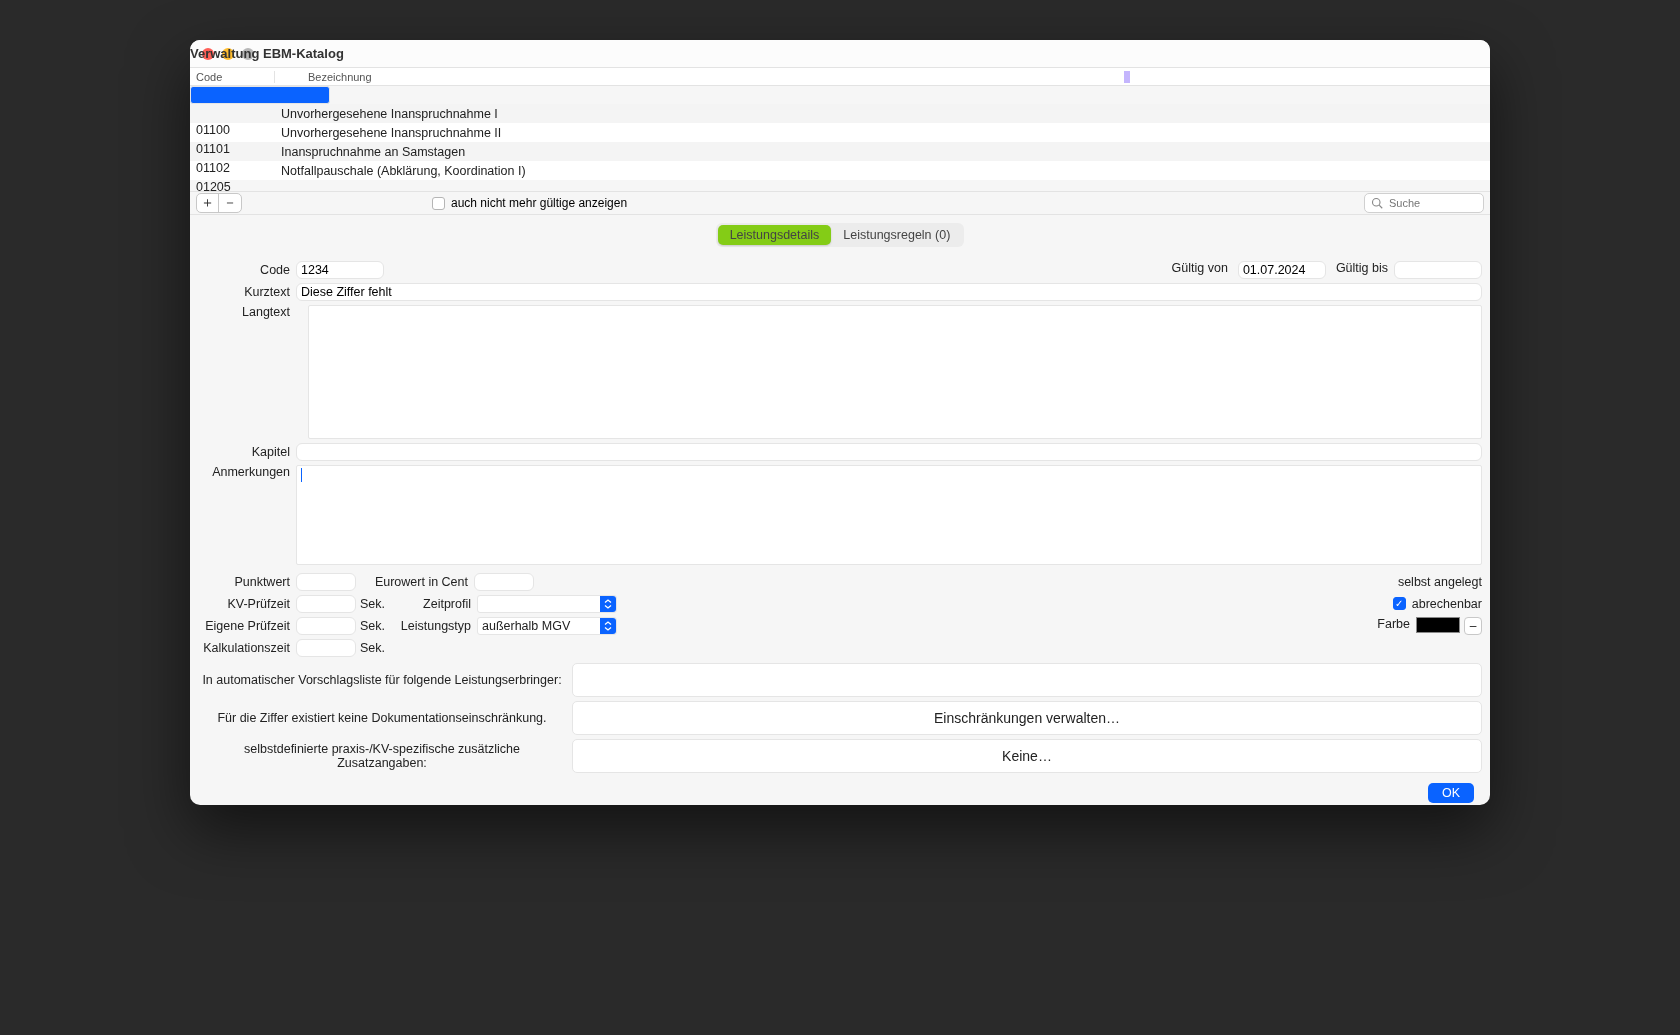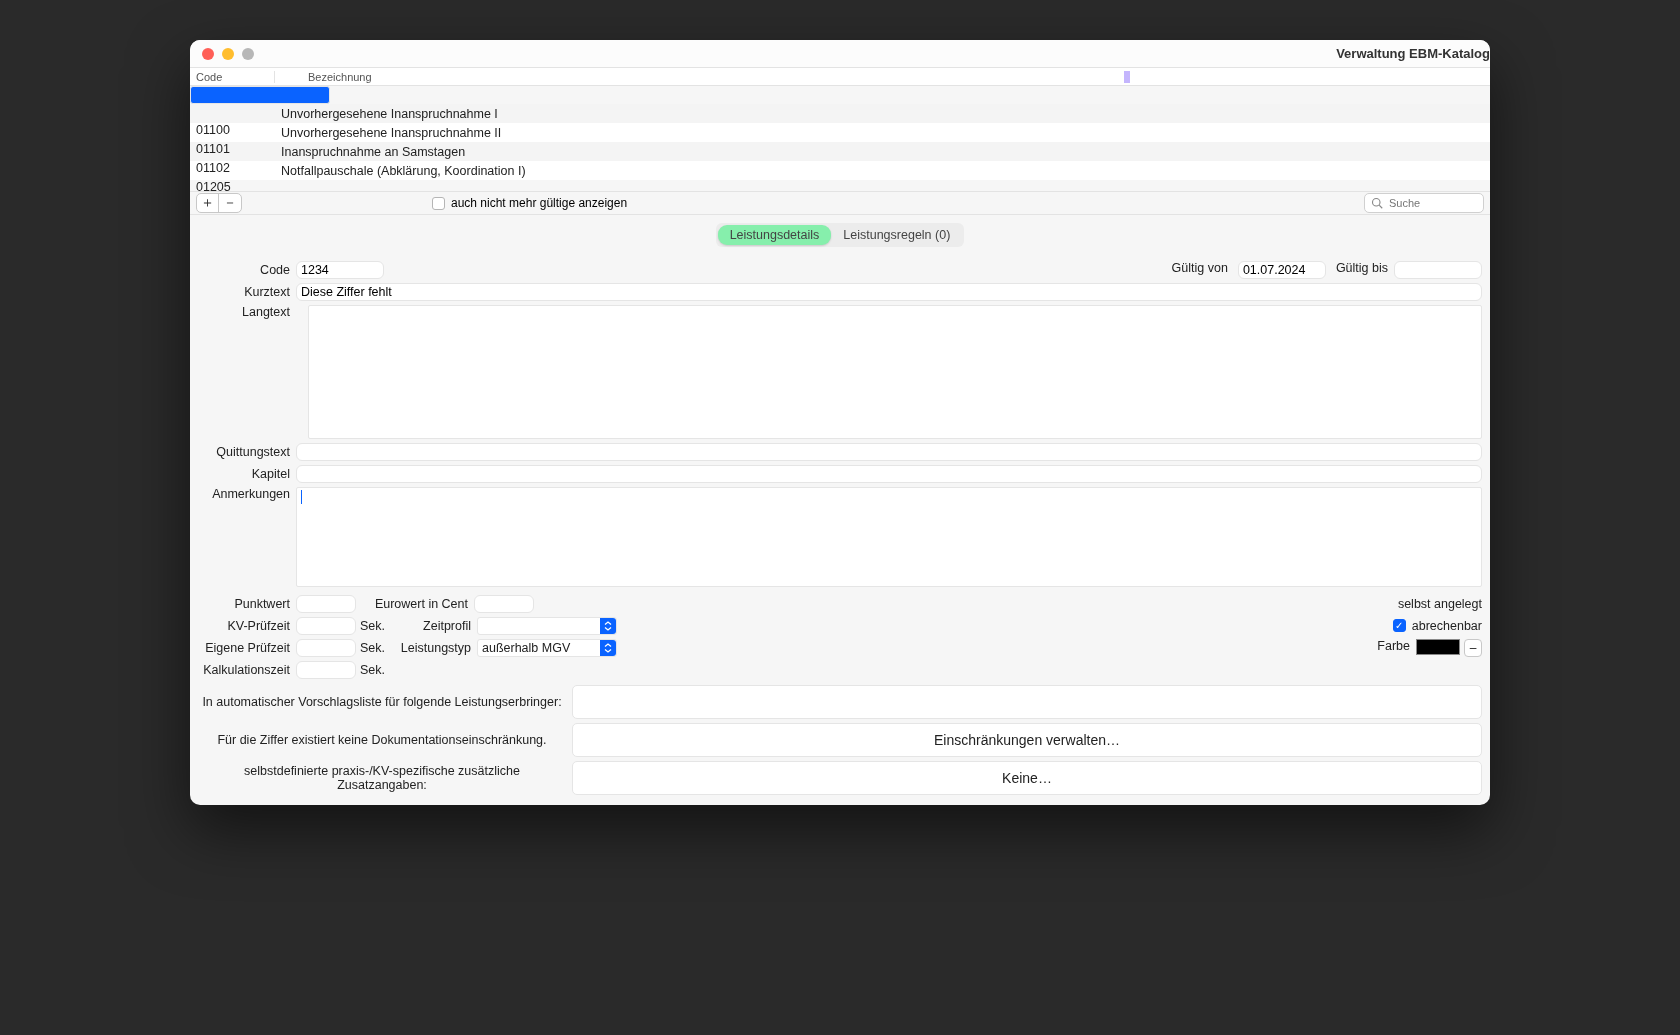--- a/index.html
+++ b/index.html
@@ -6,21 +6,21 @@
   body { margin:0; background:#2a2a2a; width:1680px; height:1035px; padding:40px; }
   .window {
     width:1300px; height:765px; background:#f6f6f6; border-radius:10px;
     box-shadow:0 25px 60px rgba(0,0,0,.55); overflow:hidden; display:flex; flex-direction:column;
     margin:0 auto;
   }
   .titlebar { height:28px; background:#fcfcfc; border-bottom:1px solid #e3e3e3; position:relative; display:flex; align-items:center; }
   .traffic { display:flex; gap:8px; padding-left:12px; }
   .dot { width:12px; height:12px; border-radius:50%; }
   .dot.red { background:#ff5f57; } .dot.yel { background:#ffbd2e; } .dot.gry { background:#b7b7b7; }
-  .wtitle { position:absolute; left:0; right:0; text-align:right; font-size:13px; font-weight:600; color:#333; }
+  .wtitle { position:absolute; left:0; right:0; text-align:left; font-size:13px; font-weight:600; color:#333; }
   .colhead { display:flex; height:18px; background:#fff; border-bottom:1px solid #e3e3e3; font-size:11px; color:#555; align-items:center; }
   .colhead .c1 { width:85px; padding-left:6px; border-right:1px solid #e3e3e3; }
   .colhead .c2 { flex:1; padding-left:6px; border-right:6px solid #c4b5fd;margin-left:27px; }
   .colhead .c3 { width:360px; }
   .list { height:105px; overflow:hidden; }
   .row { display:flex; height:19px; font-size:12.5px; color:#222; align-items:center; }
   .row .c1 { width:85px; padding-left:6px;margin-top:32px; }
   .row .c2 { flex:1; padding-left:6px; }
   .row:nth-child(odd){ background:#fff; } .row:nth-child(even){ background:#f4f4f4; }
   .row.sel { background:#0a63ff; color:#fff; }
@@ -28,21 +28,21 @@
   .pmgroup { display:flex; border:1px solid #c8c8c8; border-radius:5px; overflow:hidden; margin-left:6px; background:#fff; }
   .pmgroup div { width:22px; height:18px; display:flex; align-items:center; justify-content:center; font-size:14px; color:#333; }
   .pmgroup div:first-child { border-right:1px solid #c8c8c8; }
   .chk { width:13px; height:13px; border:1px solid #b5b5b5; border-radius:3px; margin-right:6px; display:inline-flex; align-items:center; justify-content:center; background:#fff; }
   .chk.on { background:#0a63ff; border-color:#0a63ff; color:#fff; font-size:10px; }
   .search { margin-left:auto; margin-right:6px; display:flex; align-items:center; background:#fff; border:1px solid #d0d0d0; border-radius:5px; height:20px; width:120px; padding:0 6px; gap:4px; }
   .search input { border:none; outline:none; width:100%; font-size:11px; color:#888; background:transparent; }
   .tabs { display:flex; justify-content:center; padding:8px; }
   .tabgroup { display:flex; background:#ececec; border-radius:6px; padding:2px; }
   .tab { padding:3px 12px; font-size:12.5px; border-radius:5px; color:#444; }
-  .tab.act { background:#86efac; box-shadow:0 1px 2px rgba(0,0,0,.15);border-radius:9px; }
+  .tab.act { background:#84cc16; box-shadow:0 1px 2px rgba(0,0,0,.15); }
   .form { flex:1; padding:4px 8px 0 8px; font-size:12.5px; color:#222; overflow:hidden; display:flex; flex-direction:column; }
   .frow { display:flex; align-items:center; margin:2px 0; }
   .frow.start { align-items:flex-start; }
   .lbl { width:98px; text-align:right; padding-right:6px; color:#222; font-size:12.5px; }
   .lbl2 { width:118px; text-align:right; padding-right:6px; }
   .inp { background:#fff; border:1px solid #e5e5e5; border-radius:6px; height:18px; padding:0 4px; font-size:12.5px; }
   .inp.sm { width:88px; }
   .inp.med { width:60px; }
   .inp.full { flex:1; }
   .ta { background:#fff; border:1px solid #e5e5e5; border-radius:2px; flex:1; }
@@ -139,24 +139,20 @@
     </div>
     <div class="frow">
       <div class="lbl">Kurztext</div>
       <input class="inp full" value="Diese Ziffer fehlt" style="">
     </div>
     <div class="frow start" style="height:134px;gap:12px;">
       <div class="lbl">Langtext</div>
       <div class="ta" style="height:134px;"></div>
     </div>
     <div class="frow">
-      <div class="lbl">Quittungstext</div>
-      <input class="inp full" style="">
-    </div>
-    <div class="frow">
       <div class="lbl">Kapitel</div>
       <input class="inp full" style="">
     </div>
     <div class="frow start" style="height:100px;">
       <div class="lbl">Anmerkungen</div>
       <div class="ta" style="height:100px; position:relative;">
         <span style="position:absolute; left:4px; top:2px; border-left:1px solid #0a63ff; height:14px;"></span>
       </div>
     </div>
 

